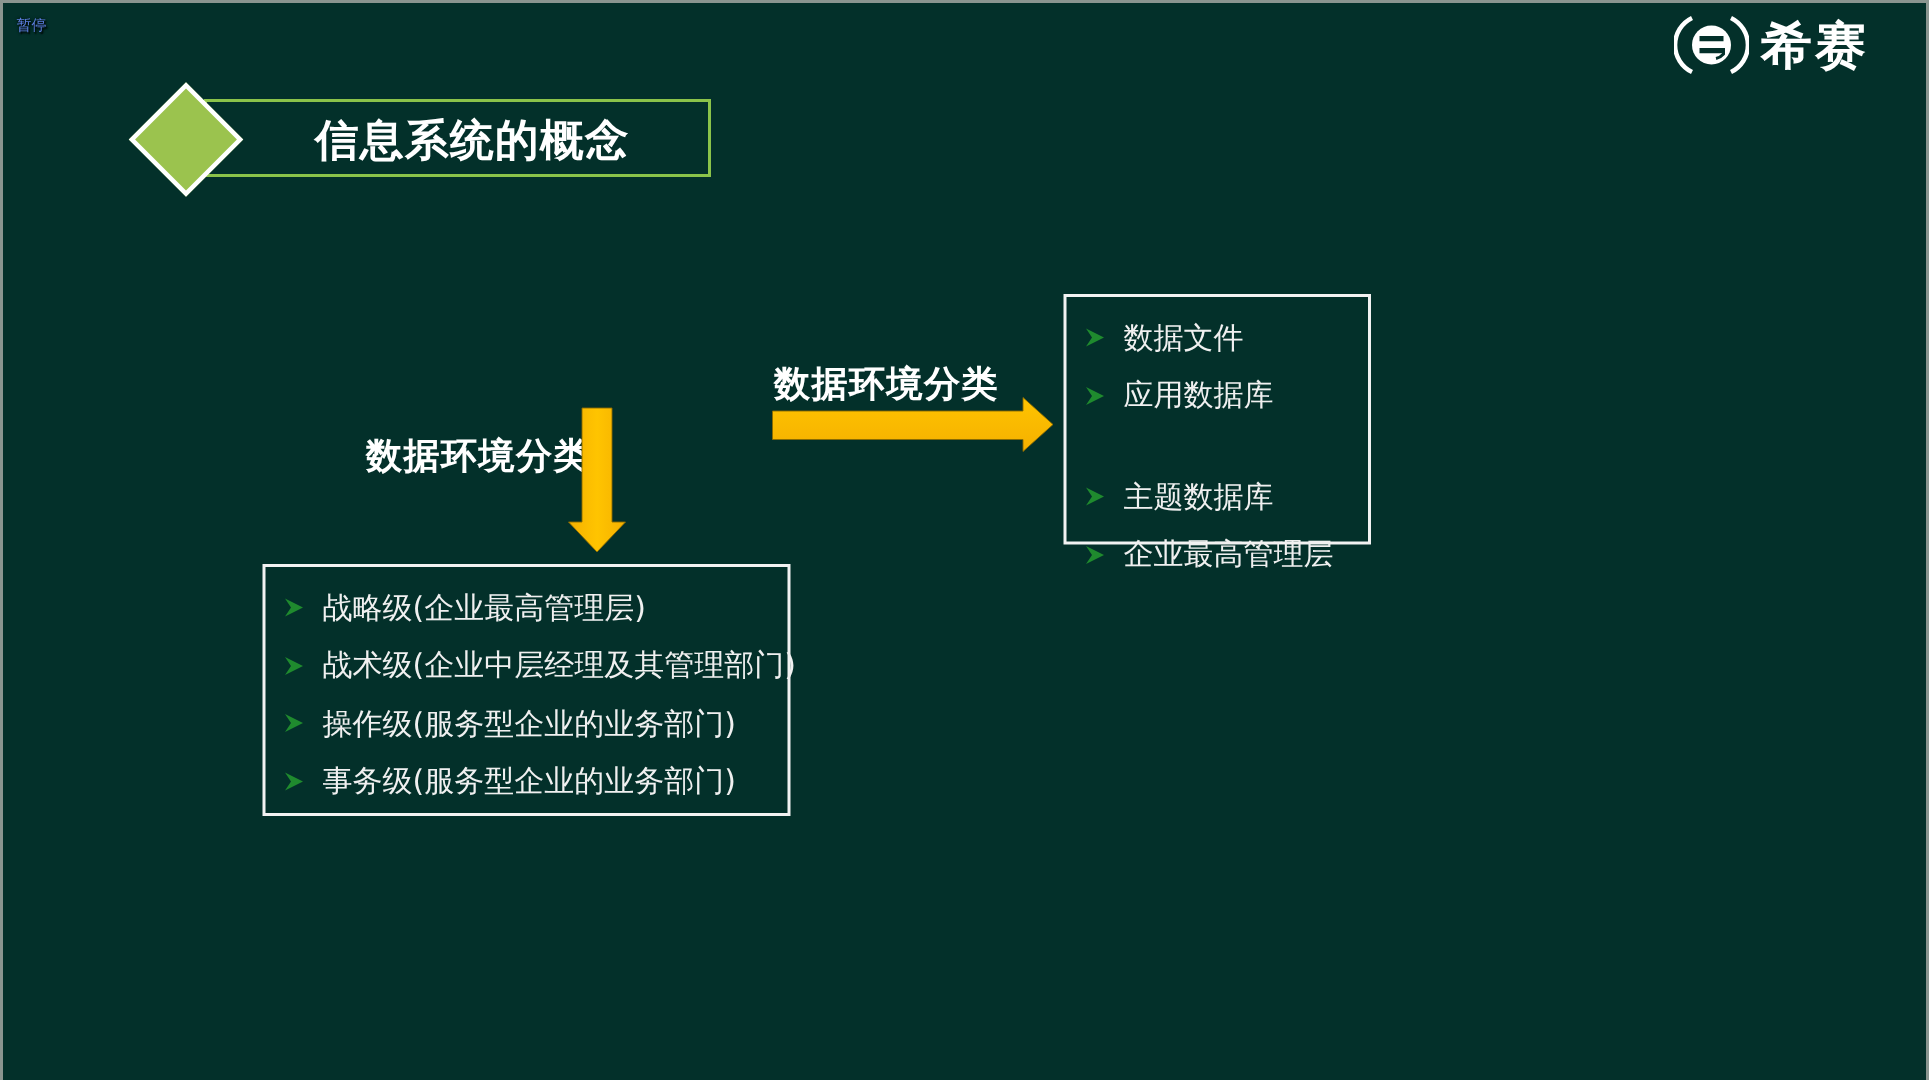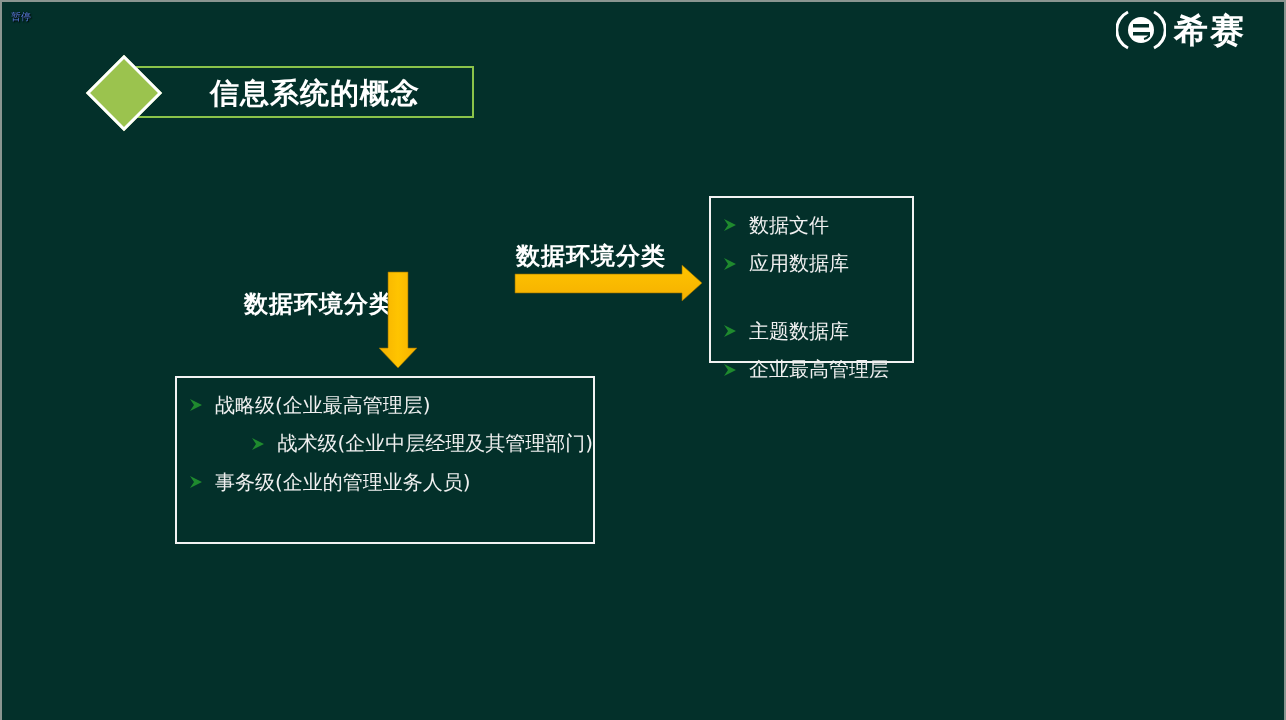--- a/index.html
+++ b/index.html
@@ -129,32 +129,38 @@
   <defs>
     <linearGradient id="gv" x1="0" y1="0" x2="1" y2="0">
       <stop offset="0" stop-color="#f5b000"></stop>
       <stop offset="0.5" stop-color="#ffc400"></stop>
       <stop offset="1" stop-color="#f5b000"></stop>
     </linearGradient>
   </defs>
   <polygon points="10,2 30,2 30,78 39,78 20,98 1,78 10,78" fill="url(#gv)" stroke="#8a6a00" stroke-width="0.6"></polygon>
 </svg>
 
-<div class="list-box" style="left:175px; top:376px; width:420px; height:168px;">
+<div class="list-box" style="left:175px; top:376px; width:352px; height:168px;">
   <div class="list-item" style="padding-left:12px;">
     <svg class="bullet" viewBox="0 0 14 14">
         <polygon points="1,1 13,7 1,13 5,7" fill="#1f8a2e"></polygon>
       </svg>
     <span>战略级(企业最高管理层)</span>
   </div>
-  <div class="list-item" style="padding-left:0;justify-content:flex-end;">
+  <div class="list-item" style="padding-left:12px;">
     <svg class="bullet" viewBox="0 0 14 14">
         <polygon points="1,1 13,7 1,13 5,7" fill="#1f8a2e"></polygon>
       </svg>
     <span>战术级(企业中层经理及其管理部门)</span>
   </div>
   <div class="list-item" style="padding-left:12px;">
     <svg class="bullet" viewBox="0 0 14 14">
         <polygon points="1,1 13,7 1,13 5,7" fill="#1f8a2e"></polygon>
       </svg>
-    <span>事务级(企业的管理业务人员)</span>
+    <span>操作级(服务型企业的业务部门)</span>
+  </div>
+  <div class="list-item" style="padding-left:12px;">
+    <svg class="bullet" viewBox="0 0 14 14">
+        <polygon points="1,1 13,7 1,13 5,7" fill="#1f8a2e"></polygon>
+      </svg>
+    <span>事务级(服务型企业的业务部门)</span>
   </div>
 </div>
 
 </body></html>

